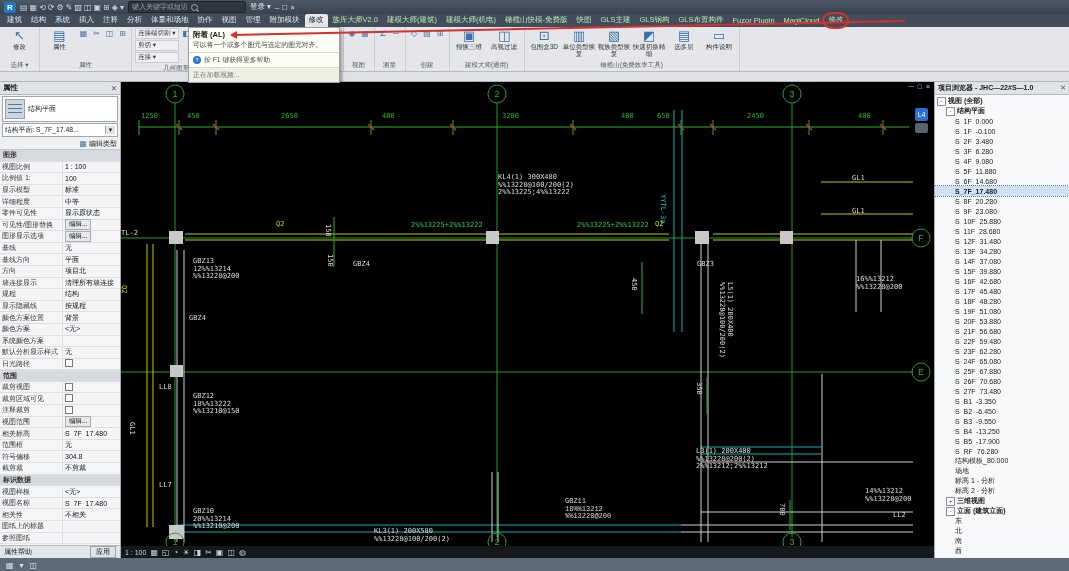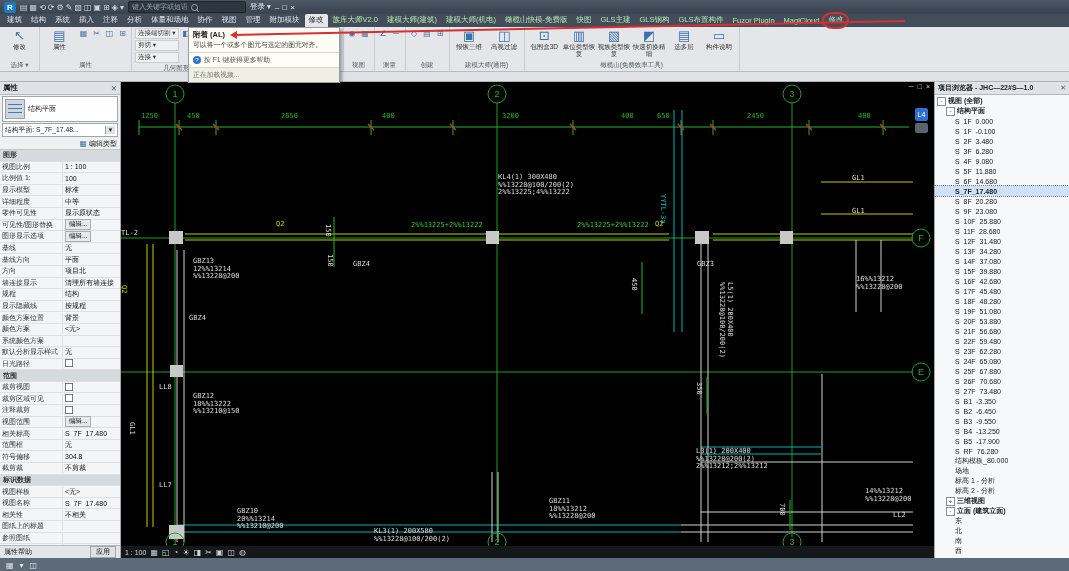--- a/index.html
+++ b/index.html
@@ -659,26 +659,26 @@
             <div>GL1</div>
           </div>
           <div class="ctext" style="left: 575px; top: 366px; color: rgb(220, 220, 220);">
             <div>L3(1) 200X400</div>
             <div>%%13228@200(2)</div>
             <div>2%%13212;2%%13212</div>
           </div>
           <div class="ctext" style="left: 38px; top: 400px; color: rgb(220, 220, 220);">
             <div>LL7</div>
           </div>
-          <div class="ctext" style="left: 72px; top: 426px; color: rgb(220, 220, 220); margin-left: 44px;">
+          <div class="ctext" style="left: 72px; top: 426px; color: rgb(220, 220, 220);">
             <div>GBZ10</div>
             <div>20%%13214</div>
             <div>%%13210@200</div>
           </div>
-          <div class="ctext" style="left: 428px; top: 416px; color: rgb(220, 220, 220);">
+          <div class="ctext" style="left: 444px; top: 416px; color: rgb(220, 220, 220); font-family: Liberation Mono, monospace;">
             <div>GBZ11</div>
             <div>18%%13212</div>
             <div>%%13228@200</div>
           </div>
           <div class="ctext" style="left: 253px; top: 446px; color: rgb(220, 220, 220);">
             <div>KL3(1) 200X580</div>
             <div>%%13228@100/200(2)</div>
           </div>
           <div class="ctext" style="left: 744px; top: 398px; color: rgb(220, 220, 220); margin-top: 8px;">
             <div>14%%13212</div>

